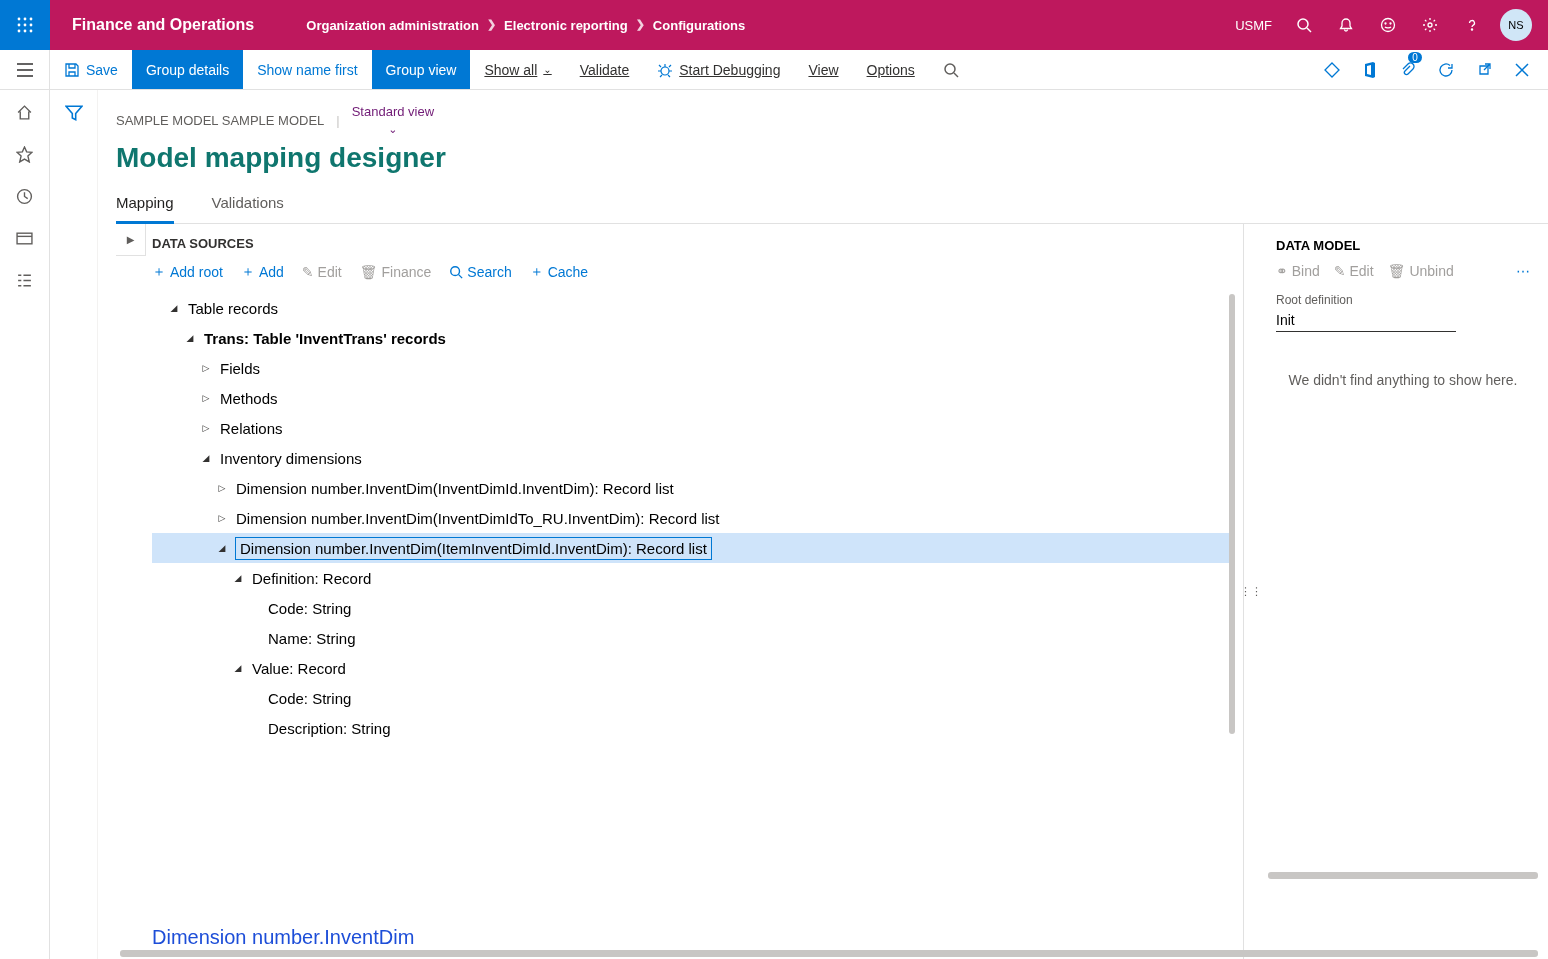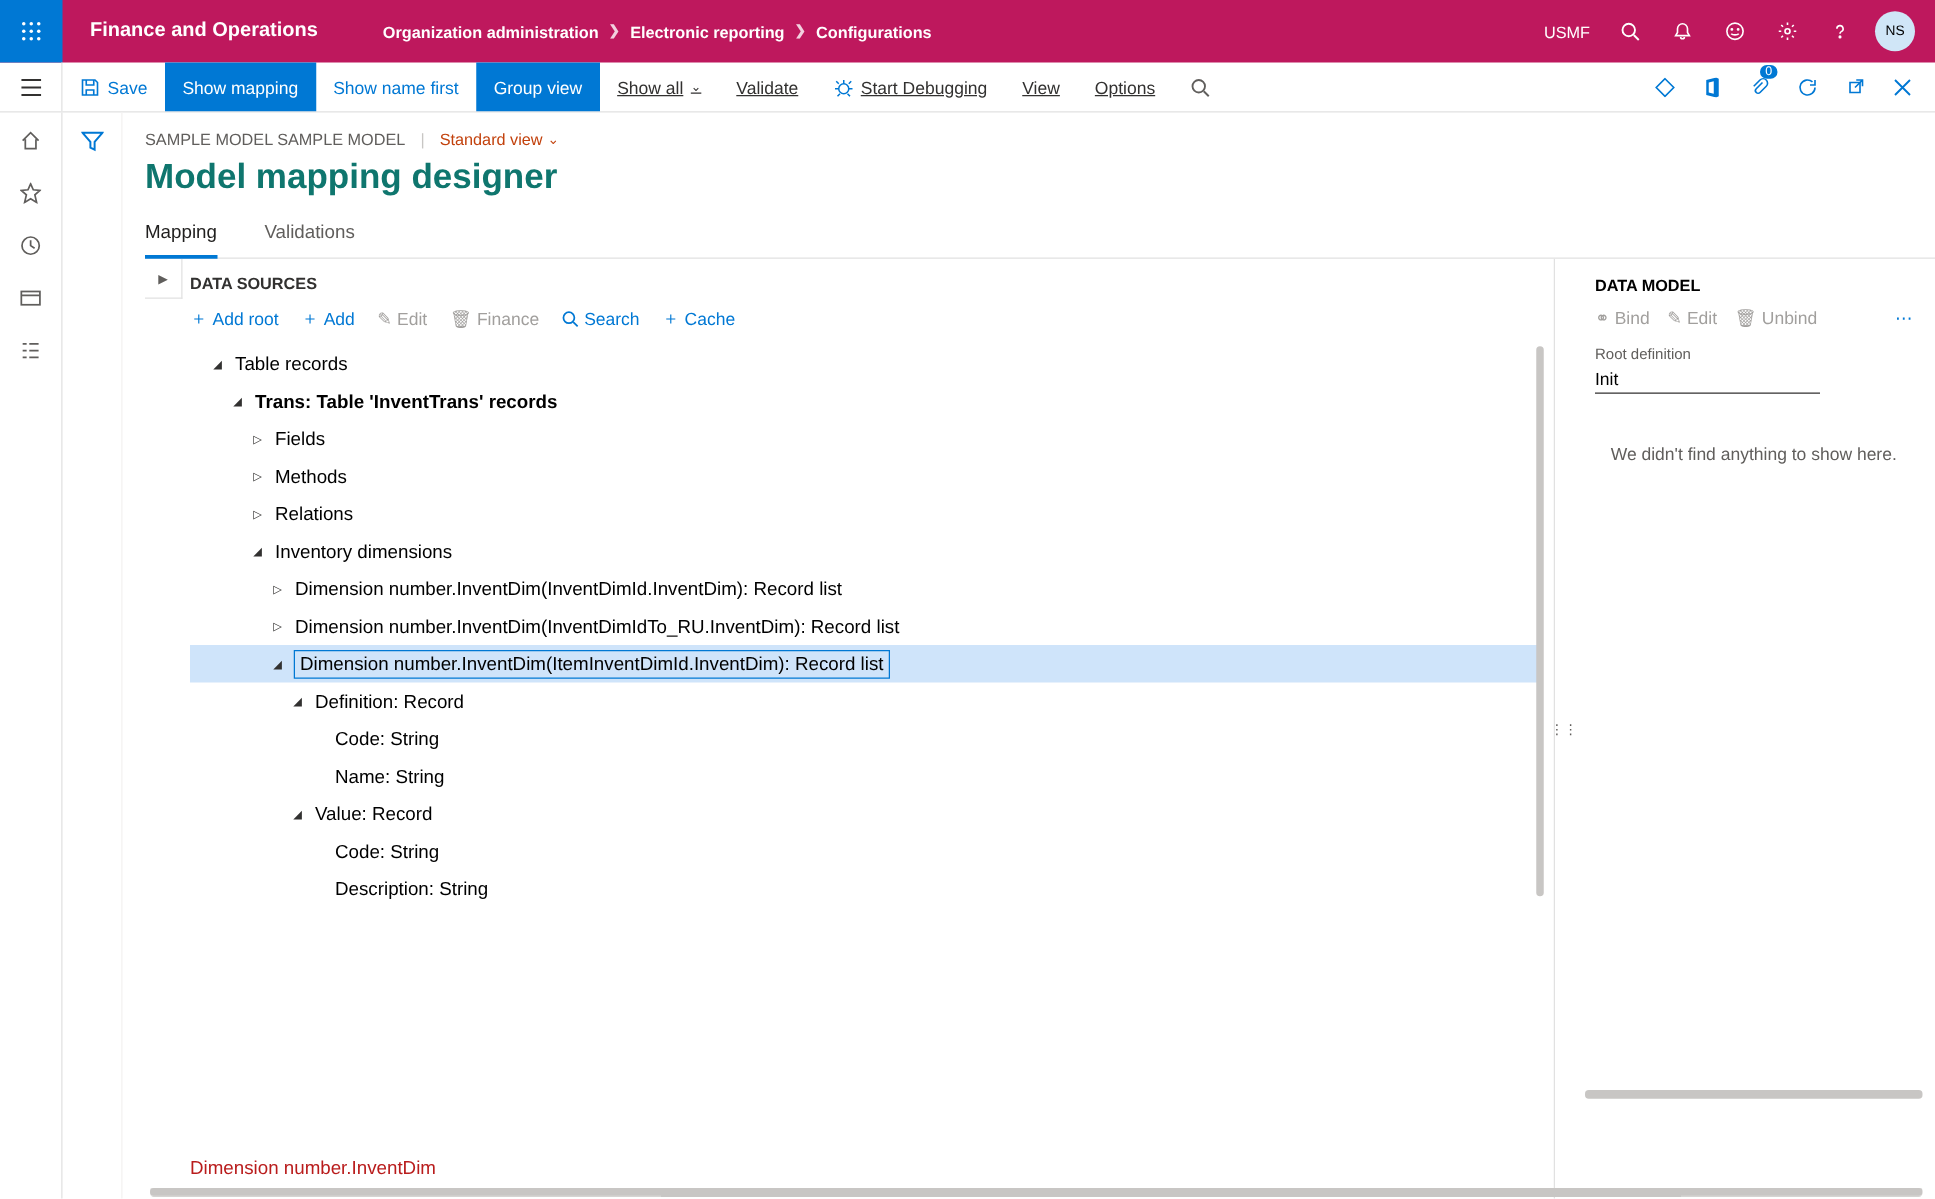--- a/index.html
+++ b/index.html
@@ -33,21 +33,21 @@
 .main { display: flex; height: calc(959px - 50px - 40px); }
 .leftnav { width: 50px; border-right: 1px solid #e1e1e1; display: flex; flex-direction: column; align-items: center; padding-top: 12px; gap: 22px; }
 .leftnav .lni { width: 20px; height: 20px; color: #605e5c; cursor: pointer; display:flex; align-items:center; justify-content:center; }
 
 .filter-col { width: 48px; border-right: 1px solid #f3f2f1; display: flex; justify-content: center; padding-top: 14px; }
 .filter-col .funnel { color: #0078d4; }
 
 .content { flex: 1; padding: 14px 0 0 18px; display: flex; flex-direction: column; overflow: hidden; }
 .crumb-line { display: flex; align-items: center; gap: 12px; color: #605e5c; font-size: 13px; }
 .crumb-line .sep { color: #c8c6c4; }
-.crumb-line .stdview { color: #c2410c; display: flex; align-items: center; gap: 4px; }
+.crumb-line .stdview { color: #701a75; display: flex; align-items: center; gap: 4px; flex-direction: column; }
 .page-title { font-size: 28px; font-weight: 600; margin: 6px 0 14px; color: #0f766e; }
 
 .tabs { display: flex; gap: 38px; border-bottom: 1px solid #e1e1e1; }
 .tab { padding: 6px 0 10px; cursor: pointer; color: #605e5c; font-size: 15px; }
 .tab.active { color: #201f1e; border-bottom: 3px solid #0078d4; margin-bottom: -1px; }
 
 .work { flex: 1; display: flex; overflow: hidden; }
 .ds-col { flex: 1; border-right: 1px solid #e1e1e1; padding: 12px 0 0 36px; position: relative; overflow: hidden; }
 .ds-header { font-weight: 600; font-size: 13px; color: #323130; margin-bottom: 8px; }
 .ds-toolbar { display: flex; gap: 18px; padding: 4px 0 12px; align-items: center; }
@@ -62,21 +62,21 @@
 .tree-row .tw { width: 12px; font-size: 9px; color: #323130; text-align: center; }
 .tree-row.selected { background: #cfe4fa; }
 .tree-row.selected .label { outline: 1px solid #0078d4; padding: 2px 4px; }
 .tree-row.bold .label { font-weight: 600; }
 .indent-0 { padding-left: 16px; }
 .indent-1 { padding-left: 32px; }
 .indent-2 { padding-left: 48px; }
 .indent-3 { padding-left: 64px; }
 .indent-4 { padding-left: 80px; }
 .indent-5 { padding-left: 96px; }
-.path-display { padding: 20px 0 0 0; font-size: 15px; color: #b91c1c; }
+.path-display { padding: 20px 0 0 0; font-size: 20px; color: #1d4ed8; }
 
 .dm-col { width: 290px; padding: 14px 18px 0; }
 .dm-title { font-weight: 600; font-size: 13px; margin-bottom: 10px; }
 .dm-actions { display: flex; gap: 14px; color: #a19f9d; font-size: 14px; margin-bottom: 14px; }
 .dm-actions .da { display: flex; align-items: center; gap: 4px; cursor: pointer; }
 .dm-actions .more { margin-left: auto; color: #0078d4; }
 .dm-field-label { font-size: 12px; color: #605e5c; margin-bottom: 2px; }
 .dm-field { border: none; border-bottom: 1px solid #323130; width: 180px; padding: 3px 0; font-size: 14px; }
 .dm-empty { text-align: center; color: #605e5c; font-size: 14px; margin-top: 40px; }
 
@@ -160,21 +160,21 @@
     <div class="abtn save">
       <span class="acticon">
           <svg width="16" height="16" viewBox="0 0 16 16" fill="none" stroke="#0078d4" stroke-width="1.3">
             <path d="M2 2h10l2 2v10H2z"></path>
             <path d="M5 2v4h6V2M5 14v-4h6v4"></path>
           </svg>
         </span>
       <span>Save</span>
     </div>
     <div class="abtn blue-fill">
-        <span>Show mapping</span>
+        <span>Group details</span>
       </div>
     <div class="abtn blue-text">
         <span>Show name first</span>
       </div>
     <div class="abtn blue-fill">
         <span>Group view</span>
       </div>
     <div class="abtn plain">
       <span>Show all</span>
       <span style="font-size:10px;">⌄</span>

